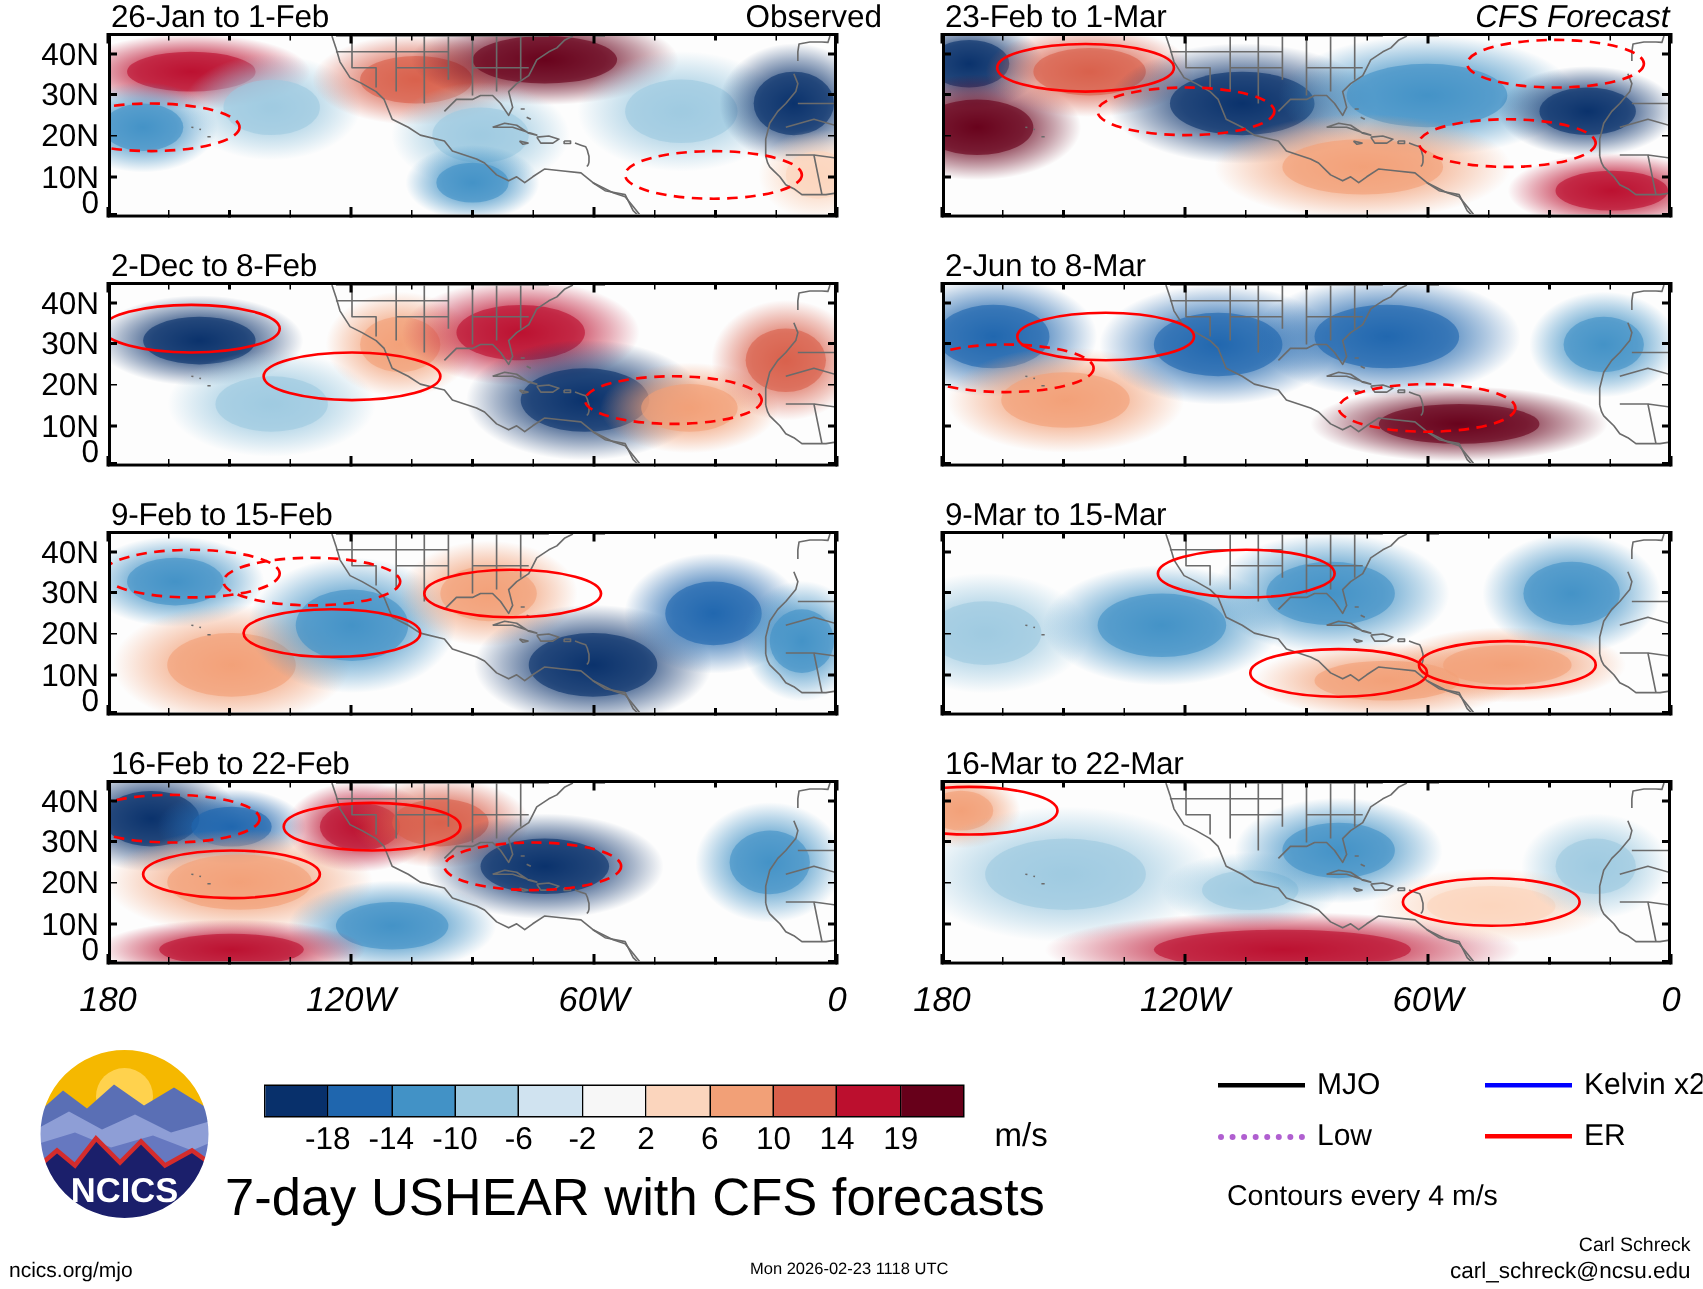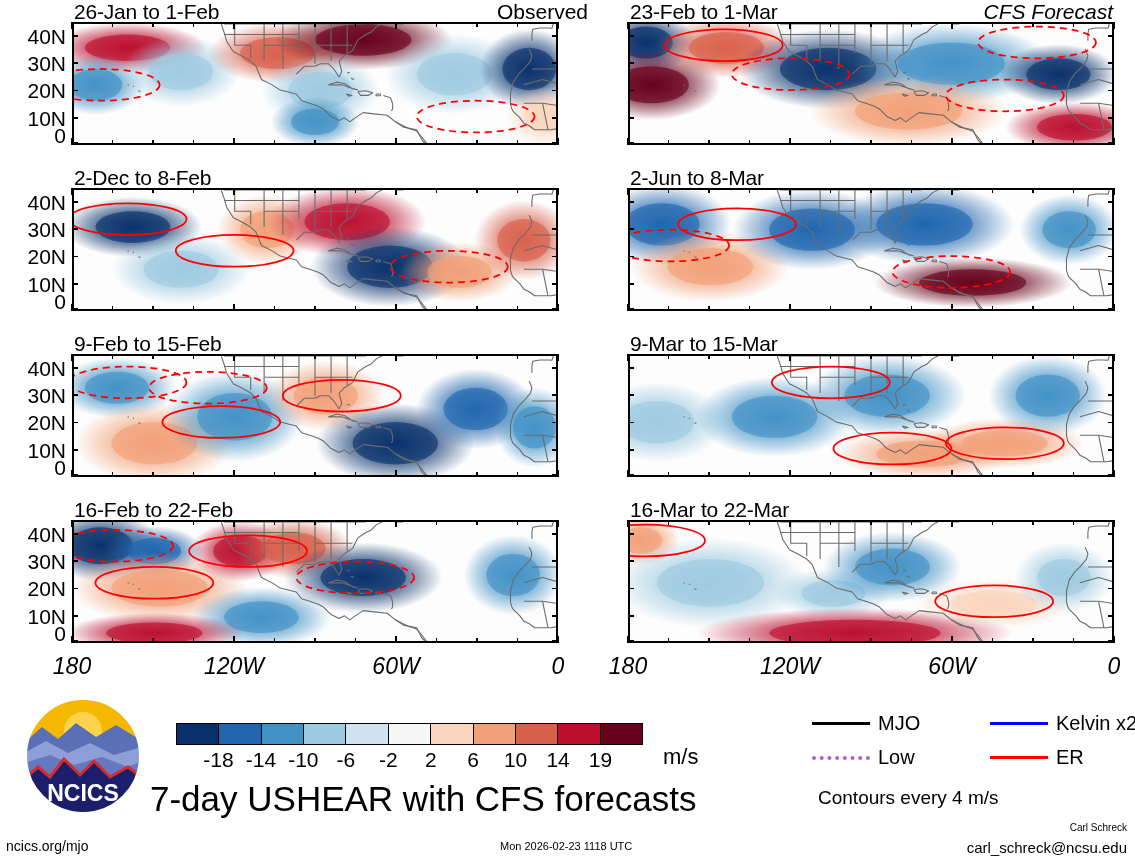--- a/index.html
+++ b/index.html
@@ -37,21 +37,21 @@
   #legend{position:absolute;left:812px;top:712px;width:300px;height:62px;font-size:20px;}
   .lg{position:absolute;display:flex;align-items:center;gap:8px;white-space:nowrap;}
   .lgline{display:inline-block;width:58px;height:0;border-top-width:3px;border-top-style:solid;}
   #contnote{position:absolute;left:818px;top:787px;font-size:19px;}
 
   
   #maintitle{position:absolute;left:150px;top:781px;font-size:35px;line-height:35px;
              font-family:"Liberation Sans",sans-serif;white-space:nowrap;}
   #siteurl{position:absolute;left:6px;top:838px;font-size:14px;}
   #stamp{position:absolute;left:500px;top:840px;font-size:11px;white-space:nowrap;}
-  #author{position:absolute;right:8px;top:822px;font-size:10px;text-align:left;white-space:nowrap;}
+  #author{position:absolute;right:8px;top:822px;font-size:13px;text-align:left;white-space:nowrap;}
   #email{position:absolute;right:8px;top:839px;font-size:15px;text-align:right;white-space:nowrap;}
 
   
   #logo{position:absolute;left:24px;top:697px;width:118px;height:118px;}
 </style>
 </head>
 <body>
 
 <div id="panels">
     <div class="panel" style="left: 0px; top: 0px; width: 1135px; height: 859px; pointer-events: none;">

